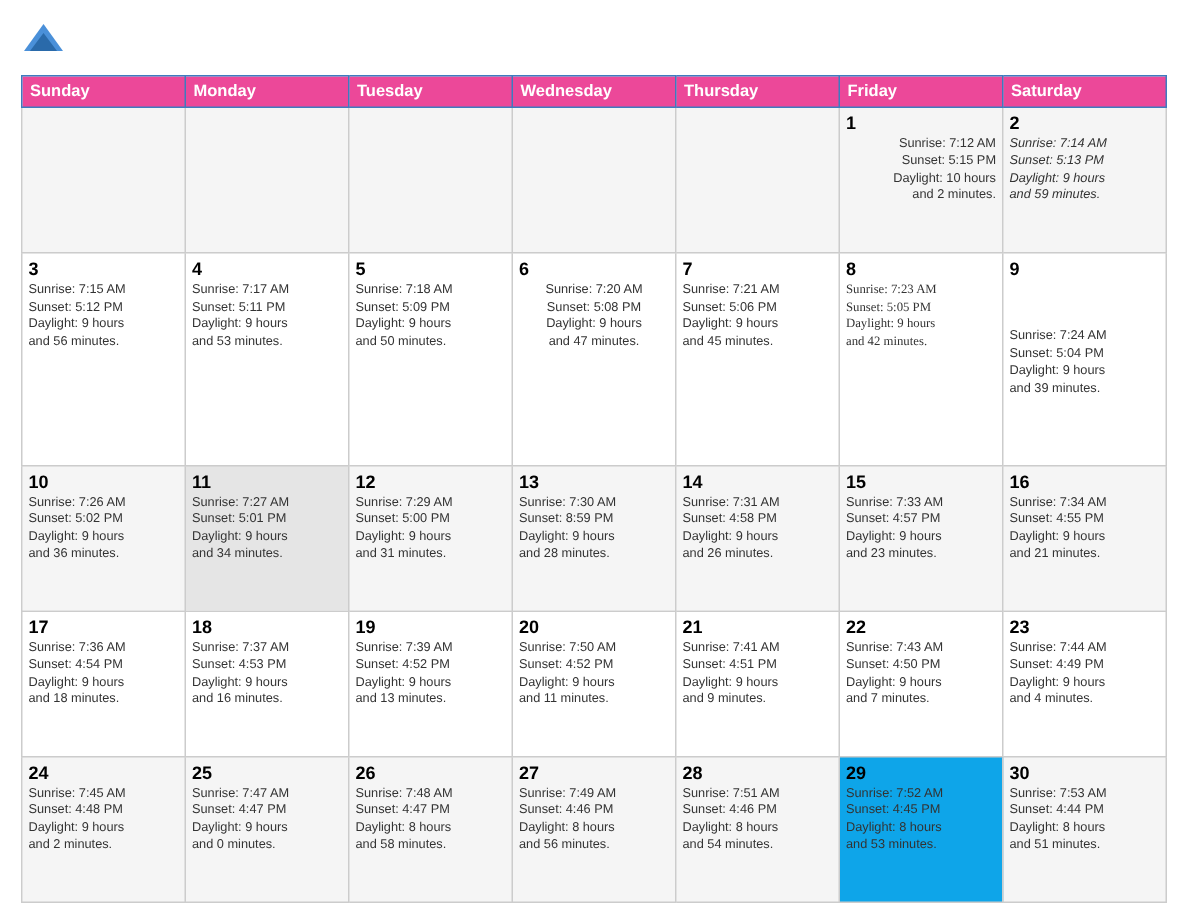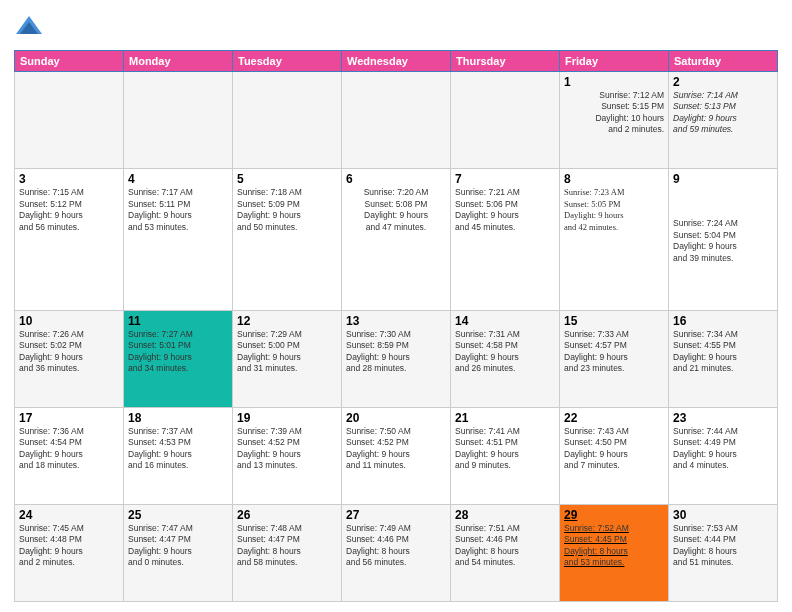--- a/index.html
+++ b/index.html
@@ -203,21 +203,21 @@
           </td>
         </tr>
         <tr>
           <td style="background: rgb(245, 245, 245);">
             <span class="day-num">10</span>
             <div class="day-info" style="white-space: pre-line;">Sunrise: 7:26 AM
 Sunset: 5:02 PM
 Daylight: 9 hours
 and 36 minutes.</div>
           </td>
-          <td style="background: #14b8a6;">
+          <td style="background: #e5e5e5;">
             <span class="day-num">11</span>
             <div class="day-info" style="white-space: pre-line;">Sunrise: 7:27 AM
 Sunset: 5:01 PM
 Daylight: 9 hours
 and 34 minutes.</div>
           </td>
           <td style="background: rgb(245, 245, 245);">
             <span class="day-num">12</span>
             <div class="day-info" style="white-space: pre-line;">Sunrise: 7:29 AM
 Sunset: 5:00 PM
@@ -333,21 +333,21 @@
 Daylight: 8 hours
 and 56 minutes.</div>
           </td>
           <td style="background: rgb(245, 245, 245);">
             <span class="day-num">28</span>
             <div class="day-info" style="white-space: pre-line;">Sunrise: 7:51 AM
 Sunset: 4:46 PM
 Daylight: 8 hours
 and 54 minutes.</div>
           </td>
-          <td style="background: #f97316; text-decoration: underline;">
+          <td style="background: #0ea5e9;">
             <span class="day-num">29</span>
             <div class="day-info" style="white-space: pre-line;">Sunrise: 7:52 AM
 Sunset: 4:45 PM
 Daylight: 8 hours
 and 53 minutes.</div>
           </td>
           <td style="background: rgb(245, 245, 245);">
             <span class="day-num">30</span>
             <div class="day-info" style="white-space: pre-line;">Sunrise: 7:53 AM
 Sunset: 4:44 PM

